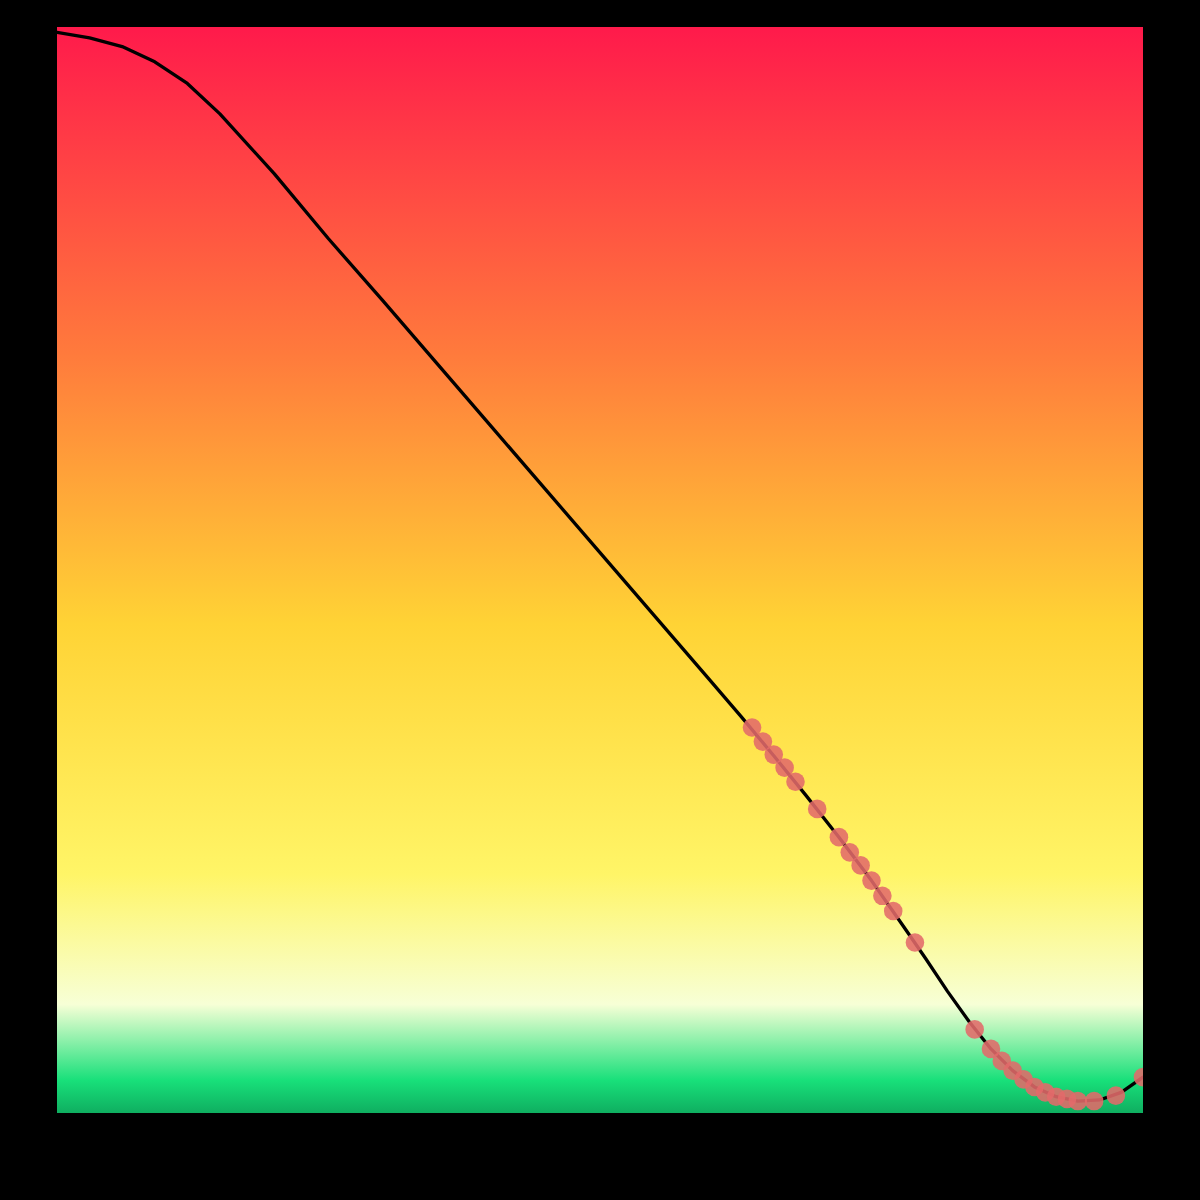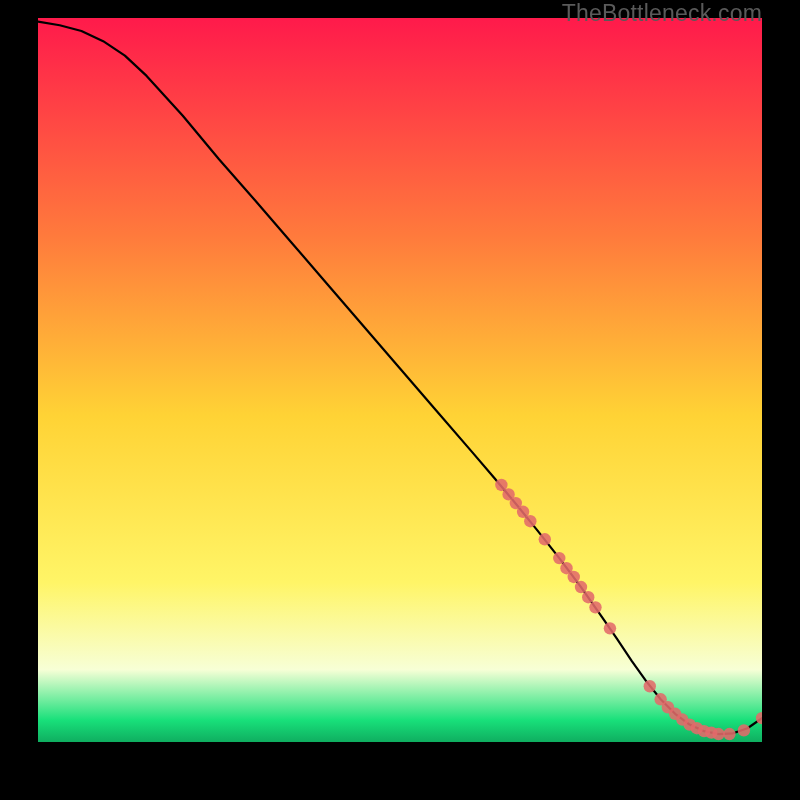--- a/index.html
+++ b/index.html
@@ -82,14 +82,13 @@
           <circle cx="658.84" cy="710.24" r="6.2" fill="#e26a6a" fill-opacity="0.88"></circle>
           <circle cx="666.08" cy="713.14" r="6.2" fill="#e26a6a" fill-opacity="0.88"></circle>
           <circle cx="673.32" cy="714.59" r="6.2" fill="#e26a6a" fill-opacity="0.88"></circle>
           <circle cx="680.56" cy="716.04" r="6.2" fill="#e26a6a" fill-opacity="0.88"></circle>
           <circle cx="691.42" cy="716.04" r="6.2" fill="#e26a6a" fill-opacity="0.88"></circle>
           <circle cx="705.90" cy="712.42" r="6.2" fill="#e26a6a" fill-opacity="0.88"></circle>
           <circle cx="724.00" cy="700.11" r="6.2" fill="#e26a6a" fill-opacity="0.88"></circle>
         </g>
     </svg>
   </div>
-  <div class="watermark">TheBottleneck.com</div>
 </div>
 
 </body></html>

